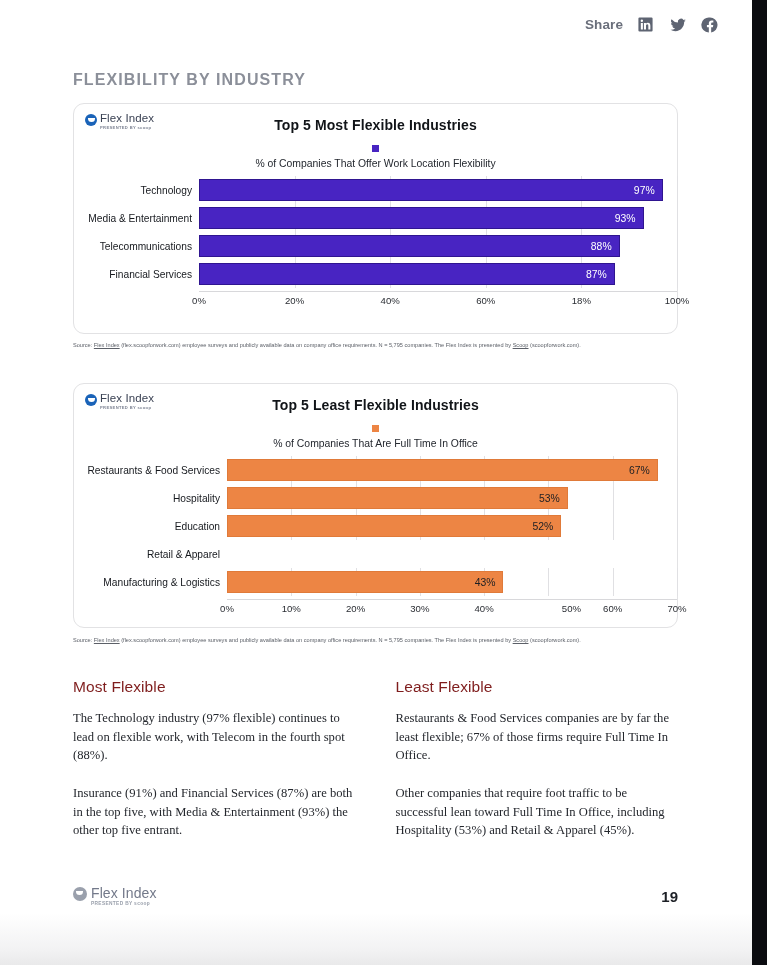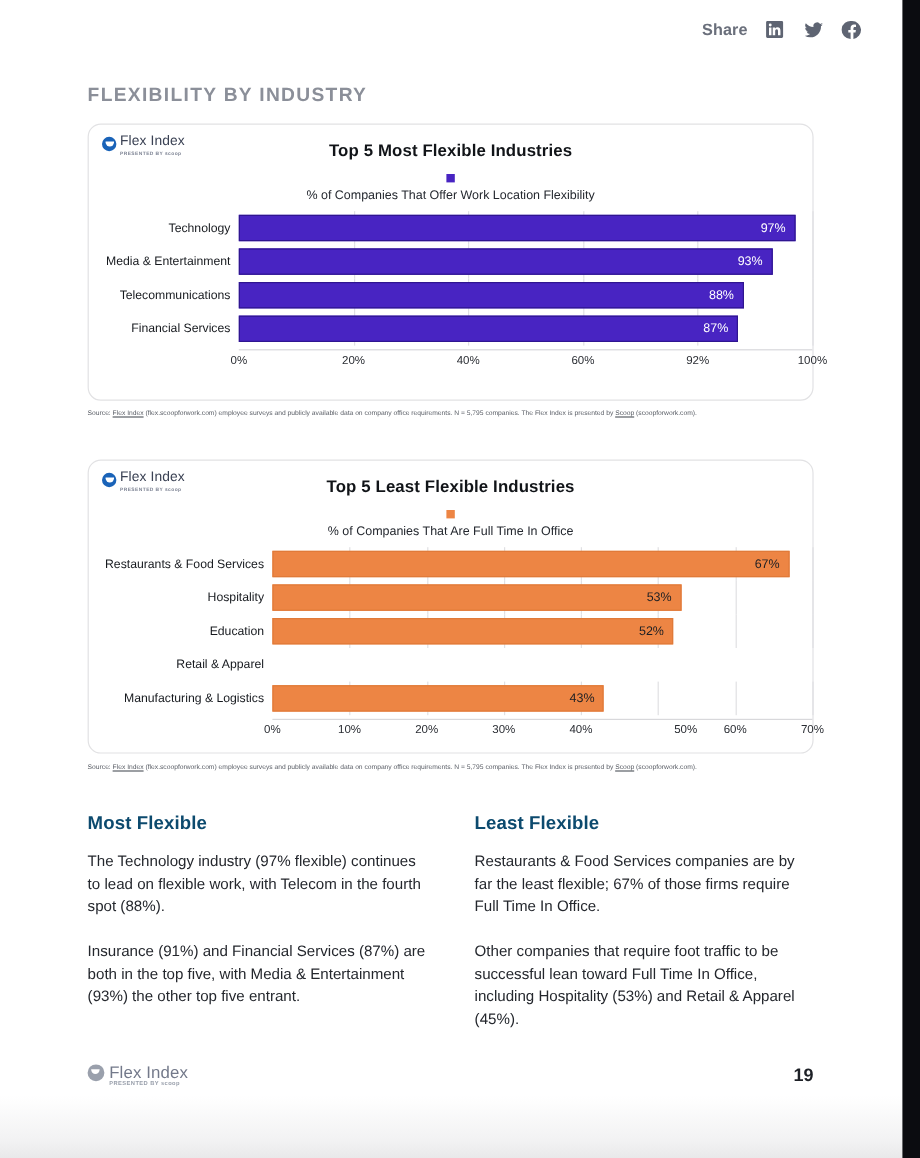--- a/index.html
+++ b/index.html
@@ -256,30 +256,31 @@
     position: absolute;
     left: 73px;
     top: 678px;
     width: 605px;
     display: flex;
     gap: 40px;
   }
   .copy-col { width: 283px; }
   .copy-head {
     font-size: 15.5px;
-    font-weight: bold;
-    color: #0c4a6e;
+    font-weight: normal;
+    color: #7f1d1d;
     margin: 0 0 13px 0;
     letter-spacing: .1px;
   }
   .copy-p {
     font-size: 12.6px;
     line-height: 1.48;
     color: #24272d;
     margin: 0 0 19px 0;
+    font-family: Liberation Serif, serif;
   }
   .copy-p:last-child { margin-bottom: 0; }
 
   
   .footer {
     position: absolute;
     left: 73px;
     top: 886px;
     width: 605px;
     display: flex;
@@ -401,21 +402,21 @@
             </div>
           </div>
         </div>
         <div class="axis">
           <div class="axis-spacer"></div>
           <div class="axis-line">
             <div class="tick" style="left: 0%;">0%</div>
             <div class="tick" style="left: 20%;">20%</div>
             <div class="tick" style="left: 40%;">40%</div>
             <div class="tick" style="left: 60%;">60%</div>
-            <div class="tick" style="left: 80%;">92%</div>
+            <div class="tick" style="left: 80%;">18%</div>
             <div class="tick" style="left: 100%;">100%</div>
           </div>
         </div>
       </div>
   </div>
 
   <div class="source-note" id="source-most">
     <span>Source: </span><span class="source-link">Flex Index</span><span> (flex.scoopforwork.com) employee surveys and publicly available data on company office requirements. N = 5,795 companies. The Flex Index is presented by </span><span class="source-link">Scoop</span><span> (scoopforwork.com).</span>
   </div>
 

